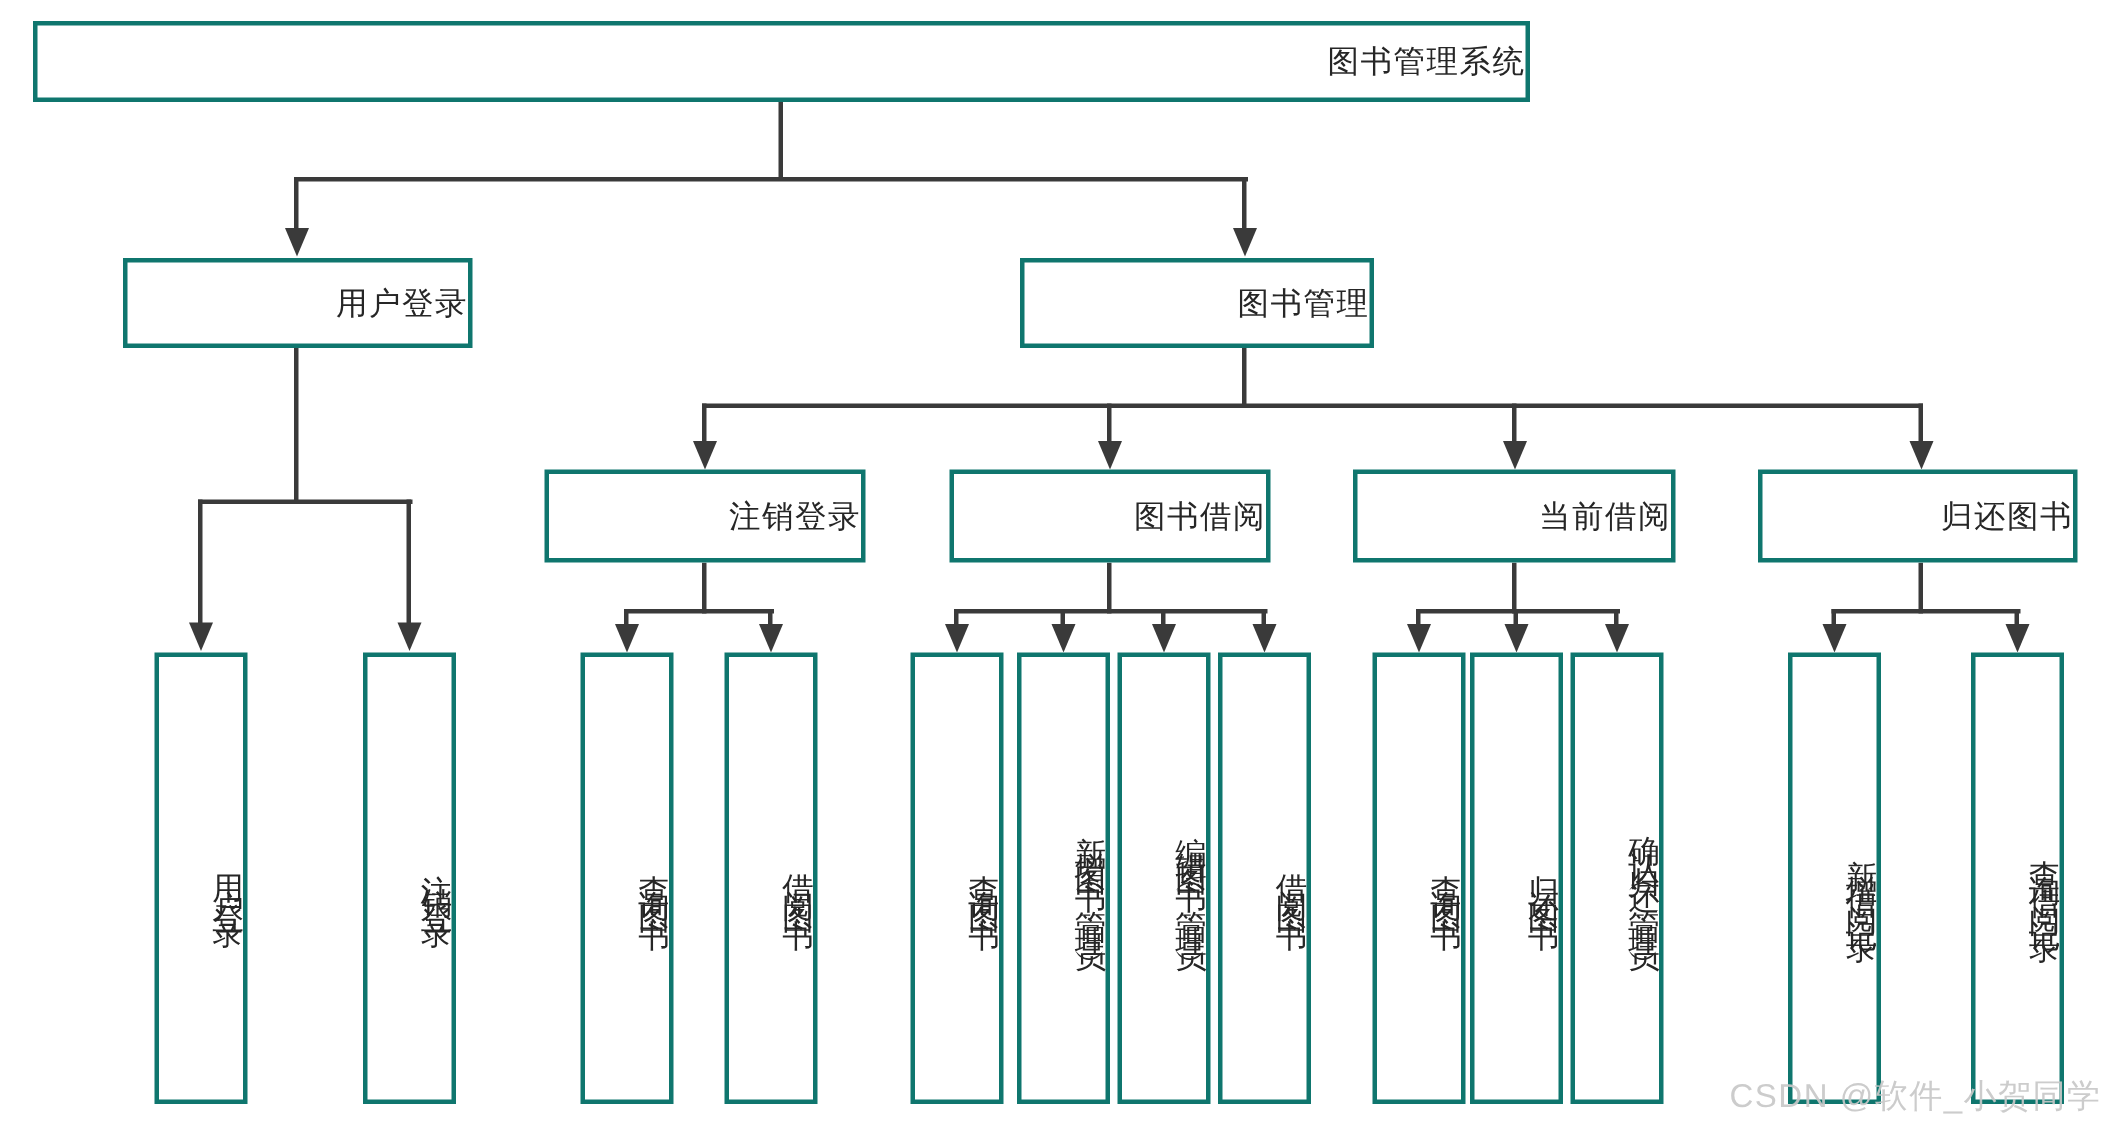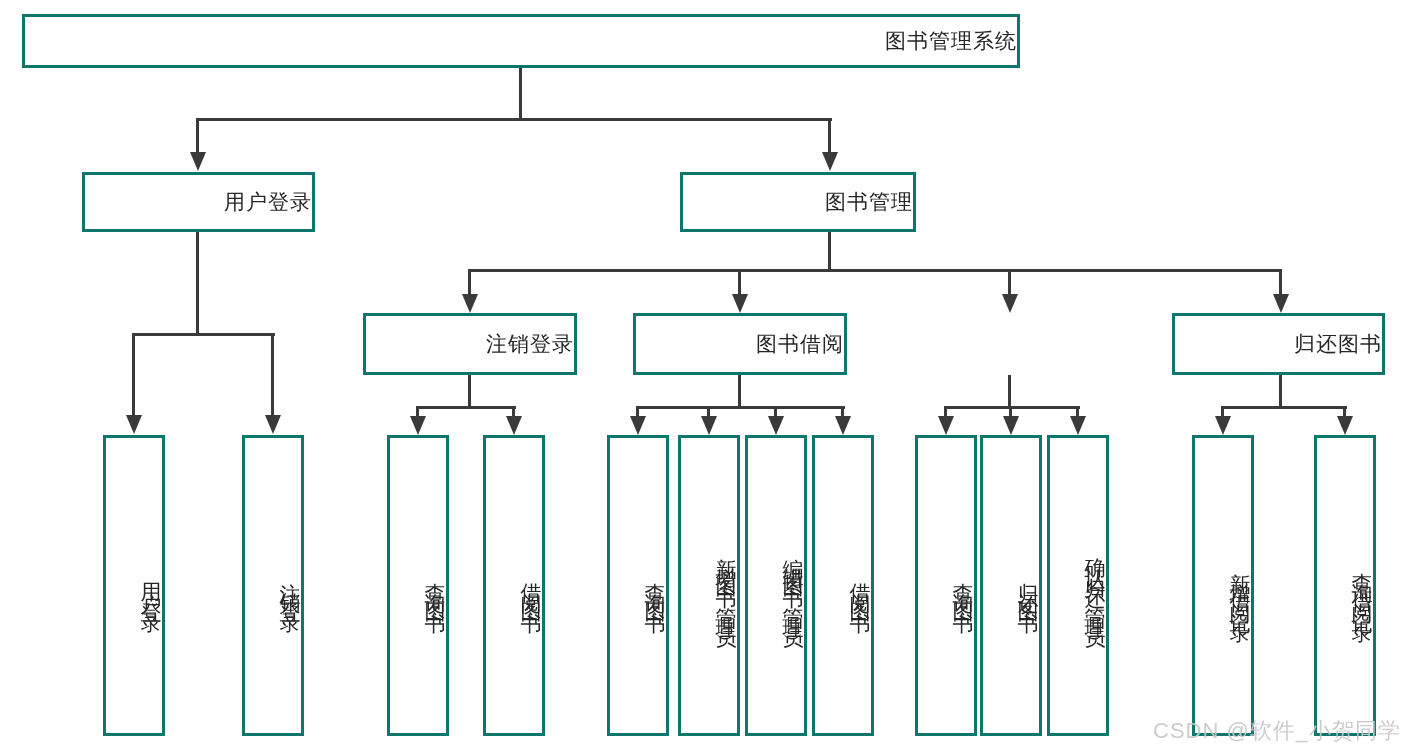--- a/index.html
+++ b/index.html
@@ -66,20 +66,23 @@
   </div>
 
   <div class="node" style="left:363px;top:313px;width:214px;height:62px">
     <span>注销登录</span>
   </div>
 
   <div class="node" style="left:633px;top:313px;width:214px;height:62px">
     <span>图书借阅</span>
   </div>
 
+  <div class="node" style="left:902px;top:313px;width:215px;height:62px">
+    <span>当前借阅</span>
+  </div>
 
   <div class="node" style="left:1172px;top:313px;width:213px;height:62px">
     <span>归还图书</span>
   </div>
 
   <div class="node leaf" style="left:103px;top:435px;width:62px;height:301px">
     <span>用户登录</span>
   </div>
   <div class="node leaf" style="left:242px;top:435px;width:62px;height:301px">
     <span>注销登录</span>

